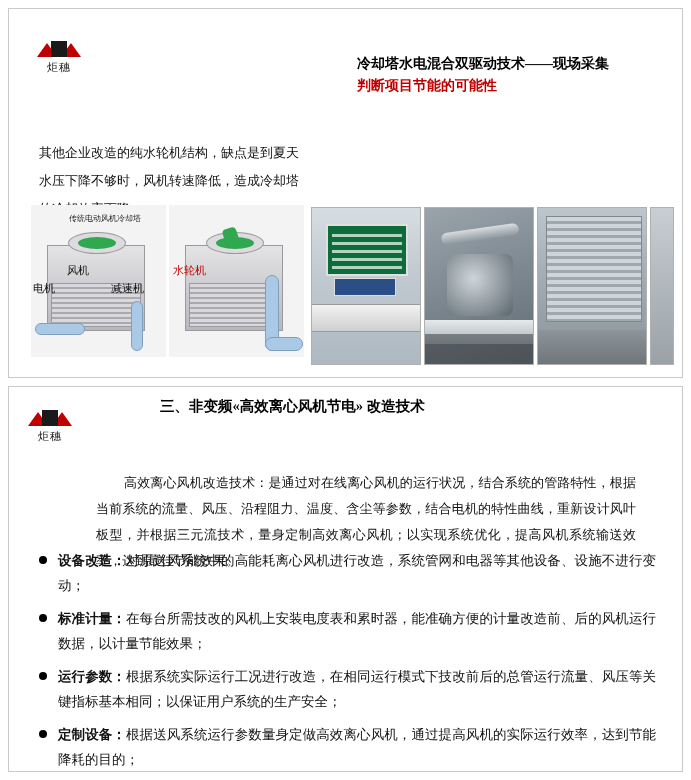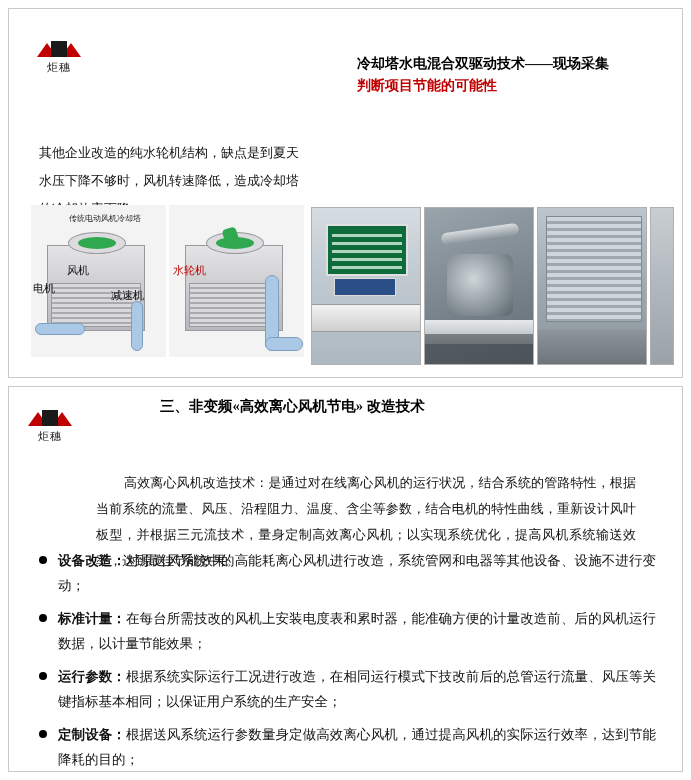--- a/index.html
+++ b/index.html
@@ -373,21 +373,21 @@
 
     <div class="illus" id="illus-left">
       <div class="illus-caption" style="left:26px; top:8px;">传统电动风机冷却塔</div>
       <div class="tower">
         <div class="top-ring"></div>
         <div class="fan-green"></div>
         <div class="louvers"></div>
       </div>
       <div class="arrow-label" style="left:2px; top:76px;">电机</div>
       <div class="arrow-label" style="left:36px; top:58px;">风机</div>
-      <div class="arrow-label" style="left:80px; top:83px;">减速机</div>
+      <div class="arrow-label" style="left:80px; top:76px;">减速机</div>
       <div class="pipe-blue" style="left:4px; top:118px; width:50px; height:12px; border-radius:6px;"></div>
       <div class="pipe-blue" style="left:100px; top:96px; width:12px; height:50px; border-radius:6px;"></div>
     </div>
 
     <div class="illus" id="illus-right">
       <div class="tower">
         <div class="top-ring"></div>
         <div class="fan-green"></div>
         <div class="fan-green2"></div>
         <div class="louvers"></div>

